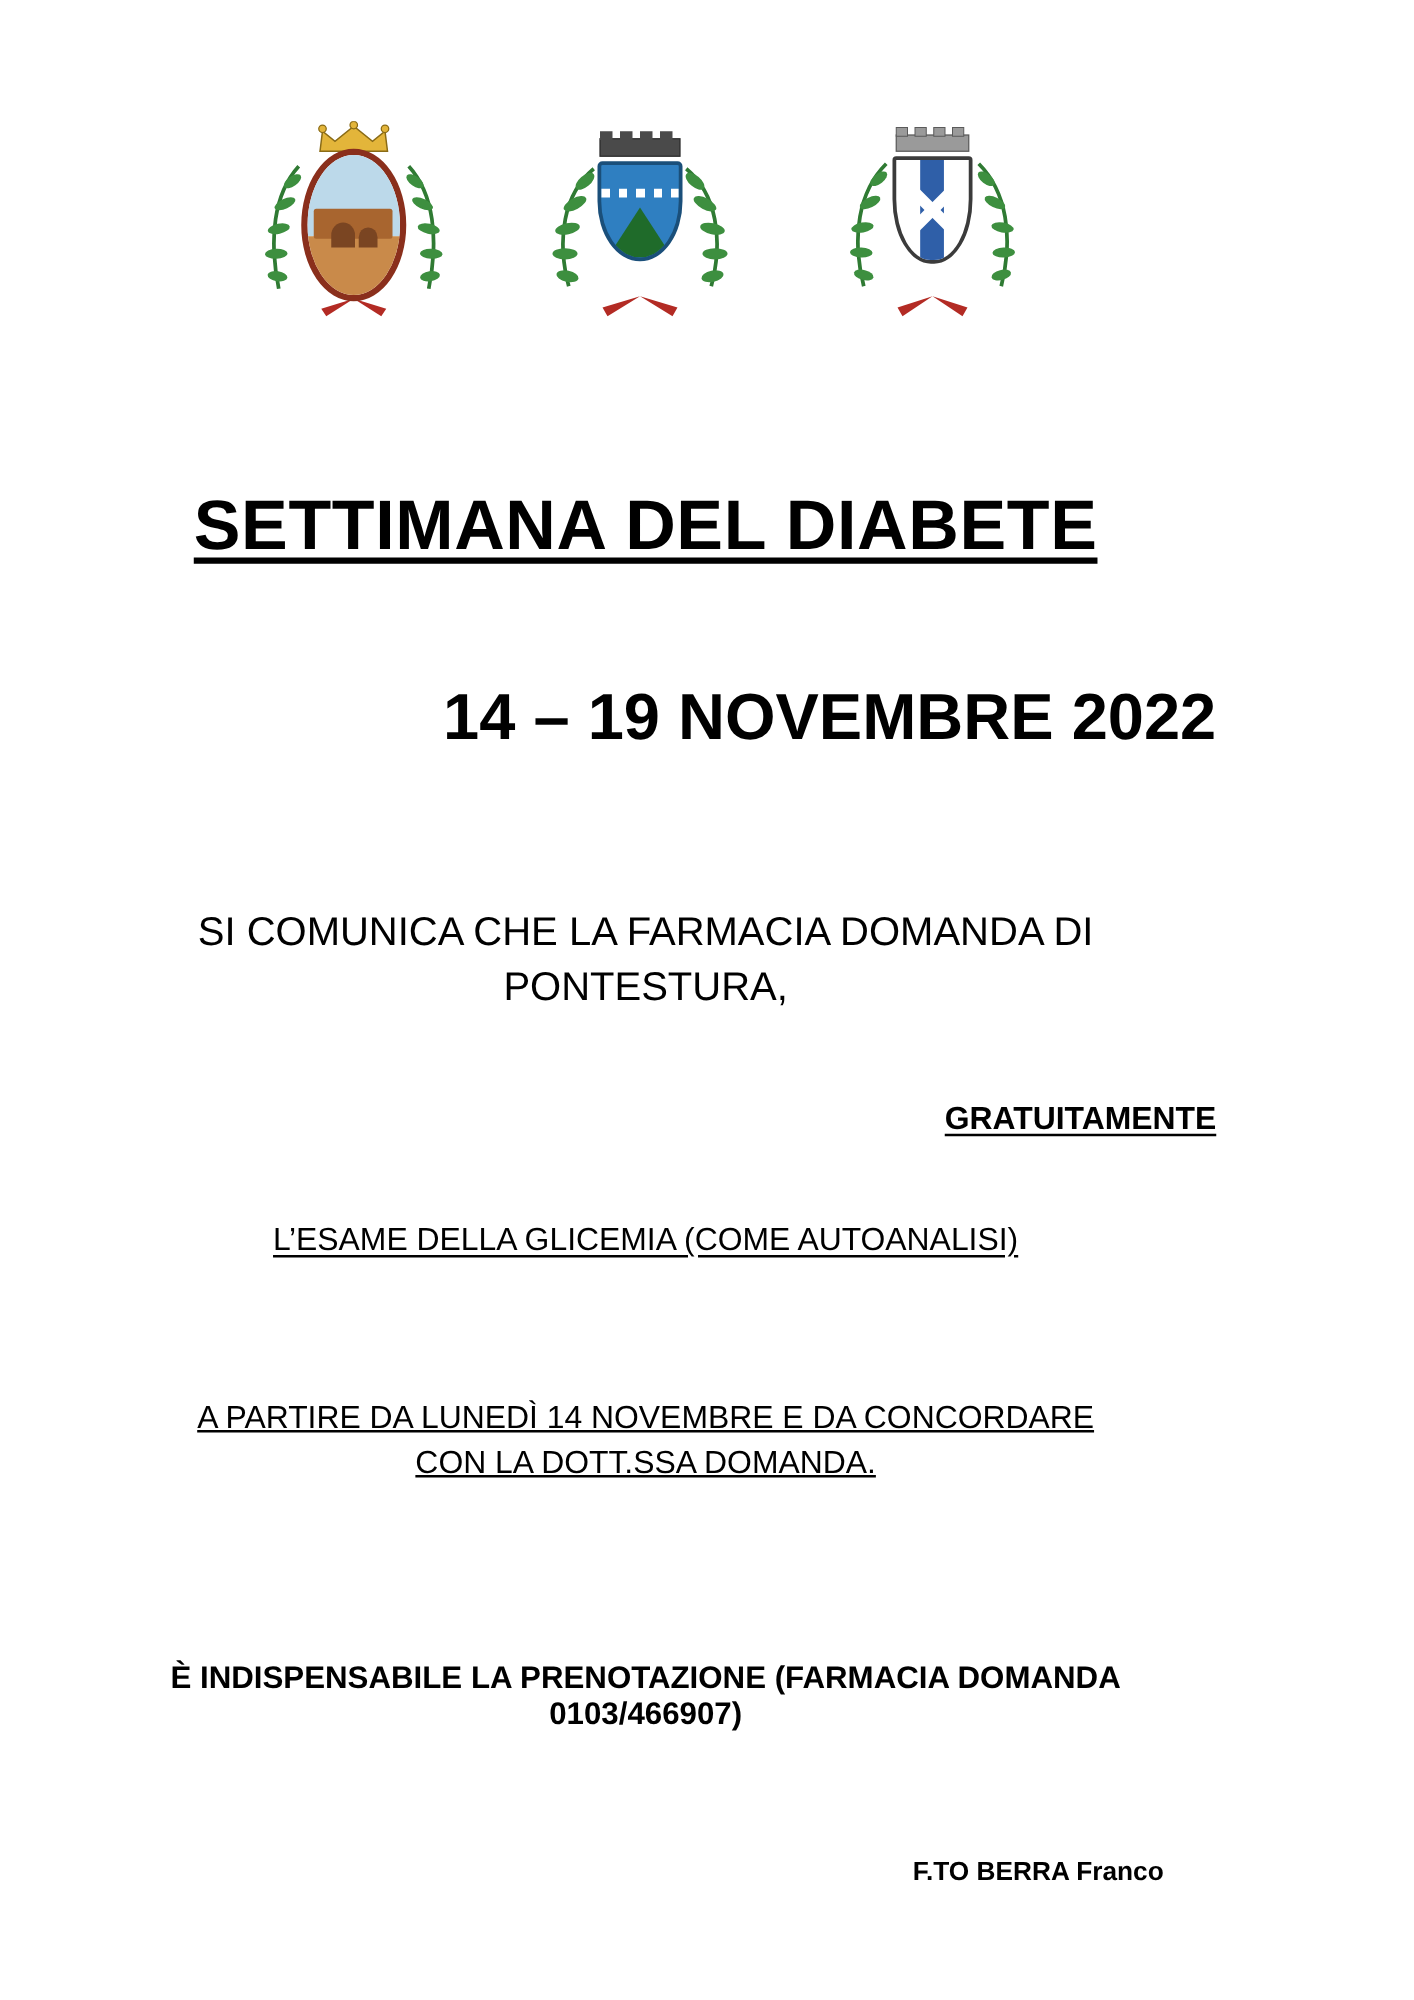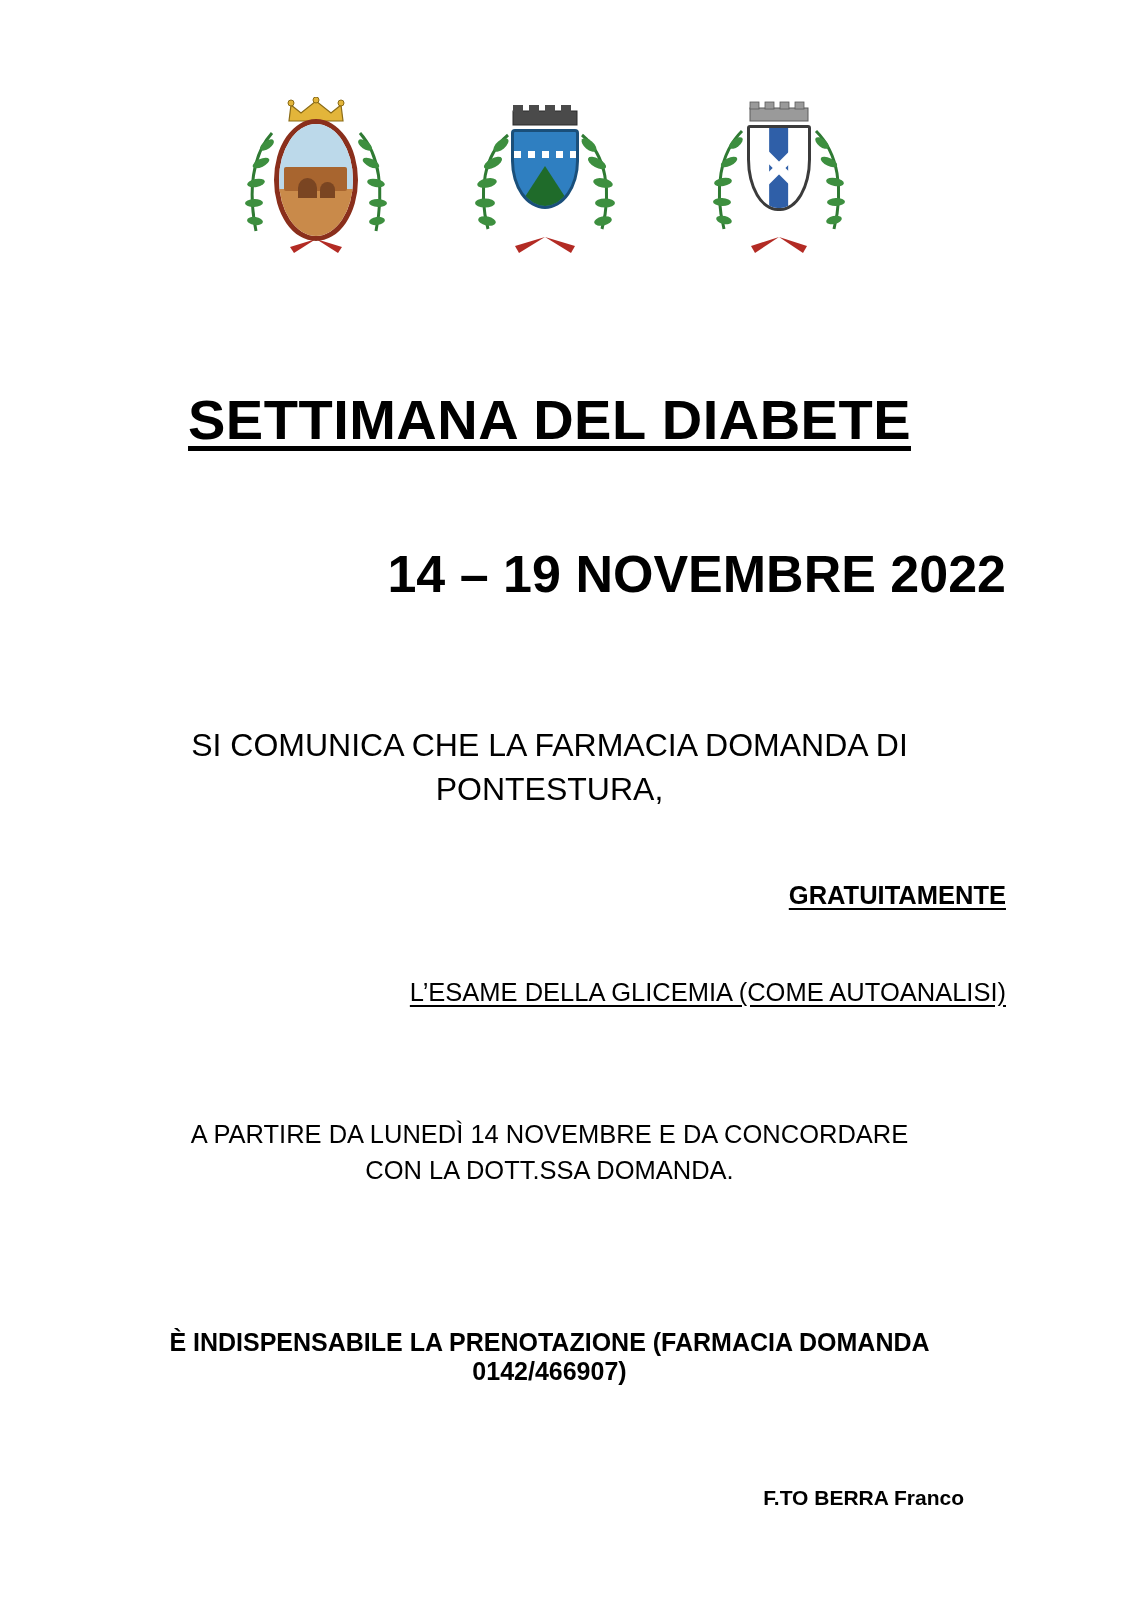--- a/index.html
+++ b/index.html
@@ -14,21 +14,20 @@
     color: #000000;
     position: relative;
     overflow: hidden;
   }
   .page {
     width: 1033px;
     height: 1600px;
     box-sizing: border-box;
     padding: 0 60px;
     position: relative;
-    margin-left: 33px;
   }
 
   
   .crest-row {
     display: flex;
     justify-content: center;
     align-items: flex-end;
     gap: 84px;
     padding-top: 82px;
     height: 175px;
@@ -176,31 +175,32 @@
   .free-word {
     margin-top: 70px;
     text-align: right;
     font-size: 25.5px;
     font-weight: bold;
     text-decoration: underline;
     text-underline-offset: 4px;
   }
   .exam-line {
     margin-top: 68px;
-    text-align: right;
+    text-align: center;
     font-size: 25.5px;
     text-decoration: underline;
     text-underline-offset: 4px;
   }
   .from-line {
     margin-top: 110px;
     text-align: center;
     font-size: 25.5px;
     line-height: 1.4;
     padding: 0 80px;
+    text-decoration: underline;
   }
   .booking-line {
     margin-top: 140px;
     text-align: center;
     font-size: 25px;
     font-weight: bold;
   }
   .signature {
     margin-top: 92px;
     text-align: right;
@@ -331,19 +331,19 @@
   <div class="body-block">
     <div class="body-line-1">SI COMUNICA CHE LA FARMACIA DOMANDA DI PONTESTURA,</div>
   </div>
 
   <div class="free-word">GRATUITAMENTE</div>
 
   <div class="exam-line">L’ESAME DELLA GLICEMIA (COME AUTOANALISI)</div>
 
   <div class="from-line">A PARTIRE DA LUNEDÌ 14 NOVEMBRE E DA CONCORDARE CON LA DOTT.SSA DOMANDA.</div>
 
-  <div class="booking-line">È INDISPENSABILE LA PRENOTAZIONE (FARMACIA DOMANDA 0142/466907)</div>
+  <div class="booking-line">È INDISPENSABILE LA PRENOTAZIONE (FARMACIA DOMANDA 0103/466907)</div>
 
   <div class="signature">
     <div>F.TO BERRA Franco</div>
   </div>
 
 </div>
 
 </body></html>

